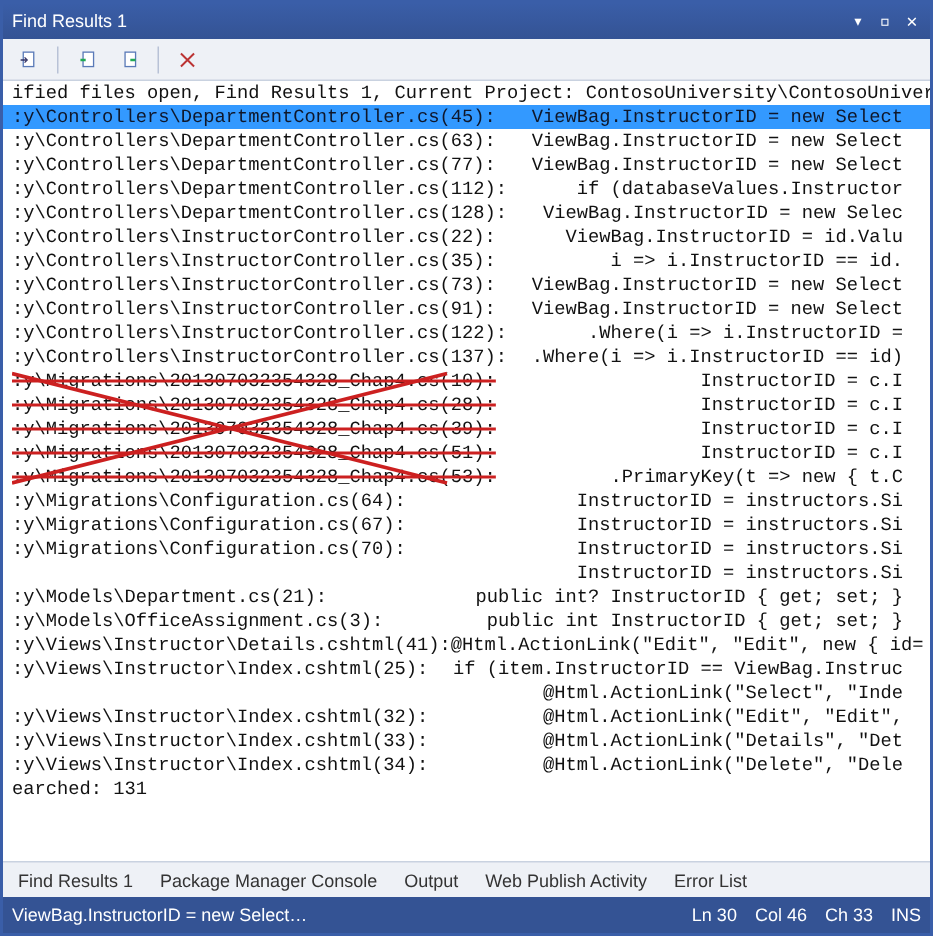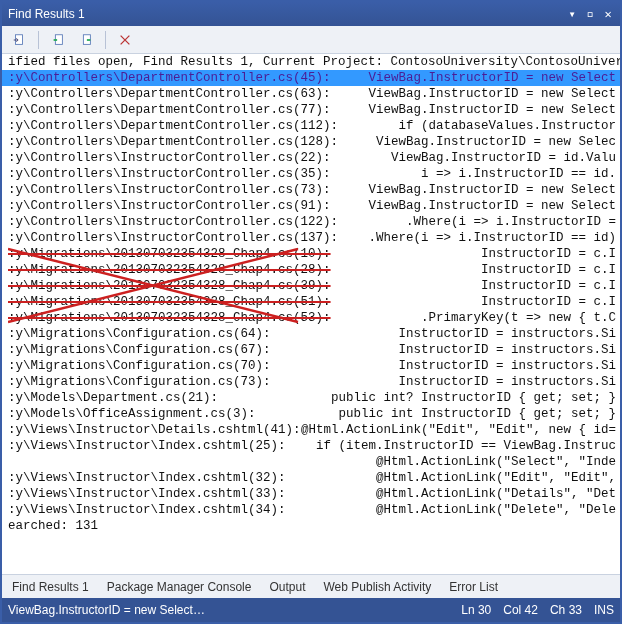--- a/index.html
+++ b/index.html
@@ -6,22 +6,22 @@
   body { font-family: "Segoe UI", Tahoma, sans-serif; font-size: 12px; background: #fff; width: 622px; height: 624px; overflow: hidden; display: flex; flex-direction: column; border: 2px solid #3a5ea8; }
   .titlebar { background: linear-gradient(#3a5ea8,#345394); color: #fff; height: 24px; display: flex; align-items: center; padding: 0 4px 0 6px; font-size: 12px; }
   .titlebar .spacer { flex: 1; }
   .titlebar .win-icon { width: 16px; height: 16px; display: inline-flex; align-items: center; justify-content: center; margin-left: 2px; cursor: pointer; font-family: Consolas, monospace; }
   .toolbar { background: #eef1f6; height: 28px; display: flex; align-items: center; gap: 6px; padding: 0 6px; border-bottom: 1px solid #c9d2e0; }
   .toolbar .tbtn { width: 22px; height: 22px; display: flex; align-items: center; justify-content: center; cursor: pointer; border-radius: 2px; }
   .toolbar .sep { width: 1px; height: 18px; background: #b8c2d6; margin: 0 2px; }
   .content { flex: 1; background: #fff; font-family: Consolas, "Courier New", monospace; font-size: 12.5px; color: #111; white-space: nowrap; overflow: hidden; }
   .line { height: 16px; line-height: 16px; padding-left: 6px; display: flex; }
   .path { display: inline-block; text-align: left; }
-  .rhs { display: inline-block; flex: 1; text-align: right; padding-right: 4px; }
-  .highlighted { background: #3399ff; color: #4c1d95; }
+  .rhs { display: inline-block; flex: 1; text-align: right; padding-right: 18px; }
+  .highlighted { background: #3399ff; color: #0f172a; }
   .struck { text-decoration: line-through; text-decoration-color: #cc2020; text-decoration-thickness: 2px; }
   .strikethrough-overlay { position: absolute; pointer-events: none; }
   .tabs { background: #eef1f6; height: 24px; border-top: 1px solid #c9d2e0; display: flex; align-items: center; gap: 14px; padding: 0 8px; font-size: 12px; color: #333; }
   .tab { cursor: pointer; padding: 0 2px; }
   .statusbar { background: #345394; color: #fff; height: 24px; display: flex; align-items: center; padding: 0 6px; font-size: 12px; gap: 12px; }
   .statusbar .sb-left { flex: 0 0 200px; overflow: hidden; text-overflow: ellipsis; white-space: nowrap; }
   .statusbar .spacer { flex: 1; }
   .content-wrap { position: relative; flex: 1; overflow: hidden; background:#fff; }
   svg.ico { width: 14px; height: 14px; }
 </style>
@@ -140,21 +140,20 @@
       </div>
       <div class="line">
         <span class="path">:y\Migrations\Configuration.cs(67):</span>
         <span class="rhs">InstructorID  = instructors.Si</span>
       </div>
       <div class="line">
         <span class="path">:y\Migrations\Configuration.cs(70):</span>
         <span class="rhs">InstructorID  = instructors.Si</span>
       </div>
       <div class="line">
-        <span class="path">:y\Migrations\Configuration.cs(73):</span>
         <span class="rhs">InstructorID  = instructors.Si</span>
       </div>
       <div class="line">
         <span class="path">:y\Models\Department.cs(21):</span>
         <span class="rhs">public int? InstructorID { get; set; }        </span>
       </div>
       <div class="line">
         <span class="path">:y\Models\OfficeAssignment.cs(3):</span>
         <span class="rhs">public int InstructorID { get; set; }  </span>
       </div>
@@ -196,16 +195,16 @@
   <span class="tab">Package Manager Console</span>
   <span class="tab">Output</span>
   <span class="tab">Web Publish Activity</span>
   <span class="tab">Error List</span>
 </div>
 
 <div class="statusbar">
   <span class="sb-left">ViewBag.InstructorID = new SelectList(db....</span>
   <span class="spacer"></span>
   <span>Ln 30</span>
-  <span>Col 42</span>
+  <span>Col 46</span>
   <span>Ch 33</span>
   <span>INS</span>
 </div>
 
 </body></html>

